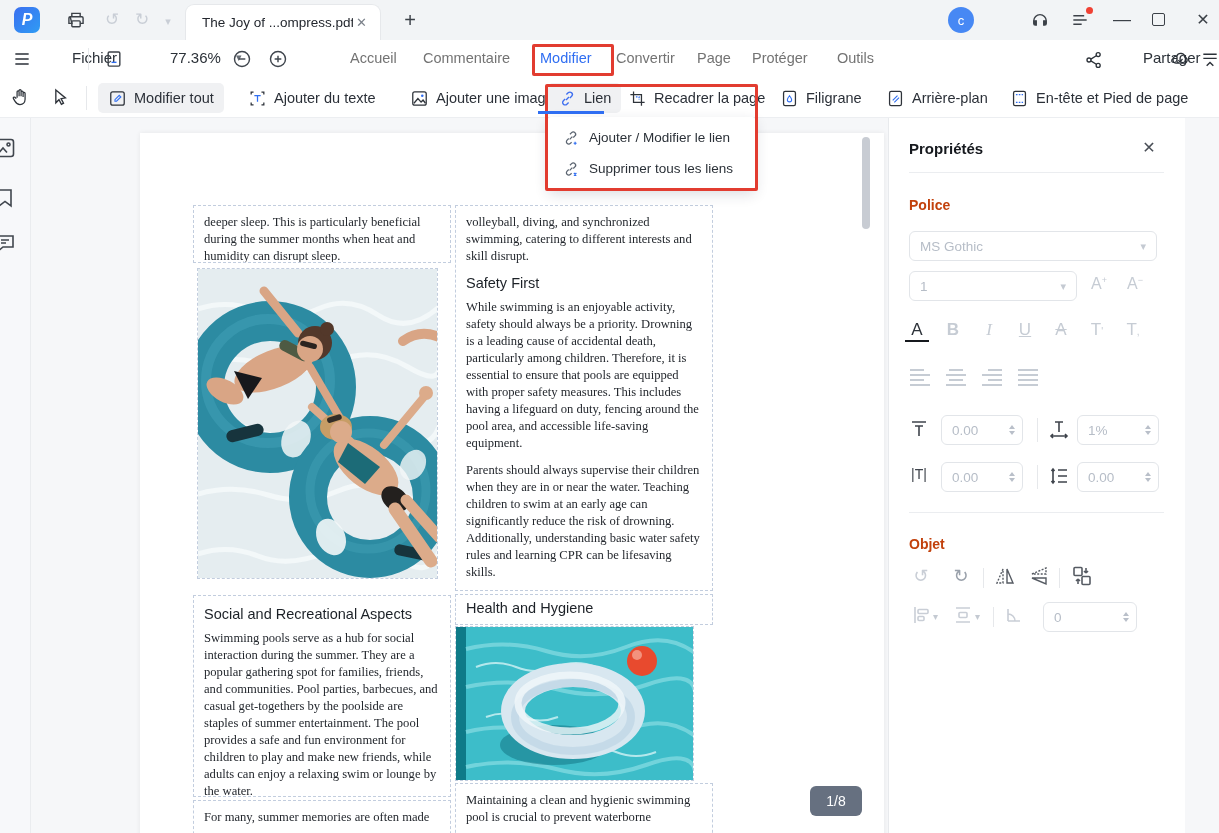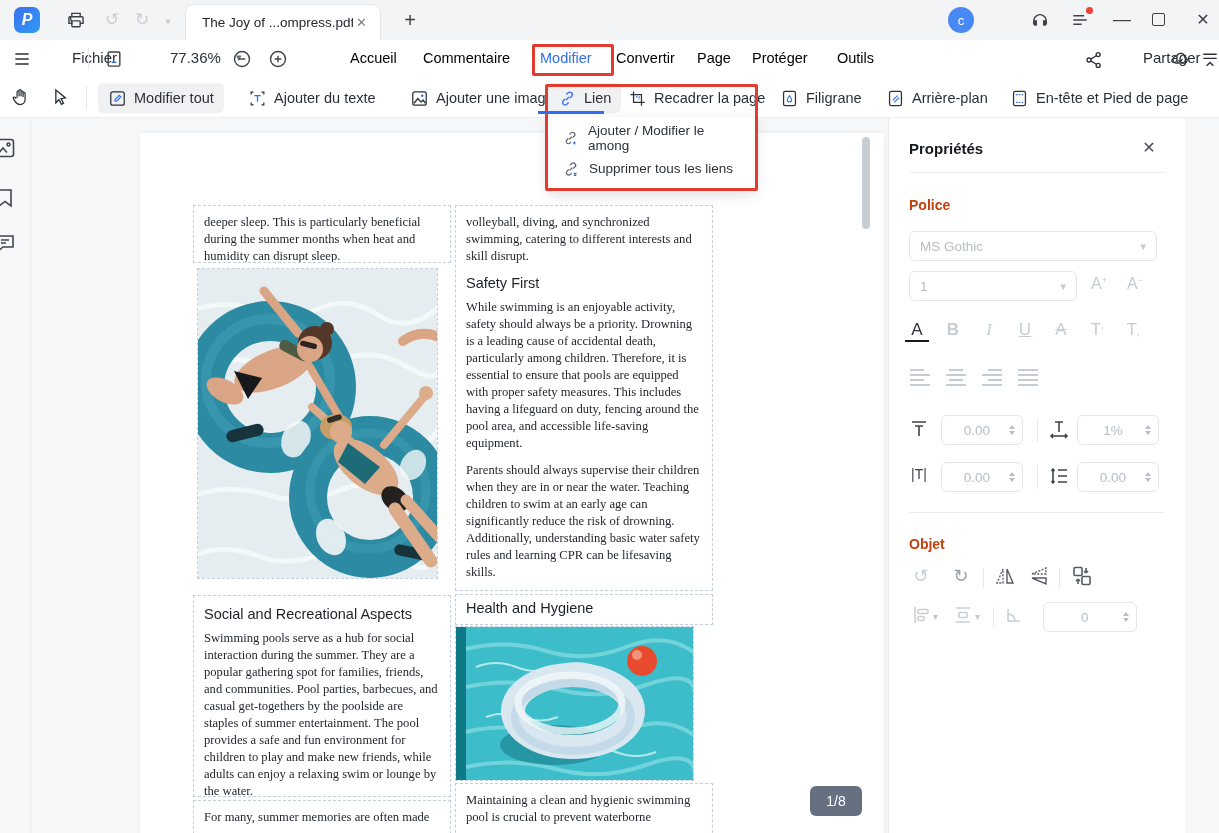--- a/index.html
+++ b/index.html
@@ -24,21 +24,21 @@
   .avatar { position:absolute; left:948px; top:7px; width:26px; height:26px; border-radius:50%;
             background:#4788f4; color:#fff; font-size:13px; display:flex; align-items:center; justify-content:center; }
   .win-min { position:absolute; left:1110px; top:8px; width:24px; height:24px; color:#3c4148; font-size:18px; text-align:center; line-height:22px;}
   .win-max { position:absolute; left:1152px; top:13px; width:13px; height:13px; border:1.6px solid #3c4148; border-radius:2px; }
   .win-close { position:absolute; left:1191px; top:8px; width:24px; height:24px; color:#3c4148; font-size:16px; text-align:center; line-height:24px;}
   .notif-dot { position:absolute; right:-3px; top:-3px; width:7px; height:7px; border-radius:50%; background:#f04134; }
 
   
   .menubar { position:absolute; left:0; top:40px; width:1219px; height:38px; background:#fff; }
   .mb-txt { position:absolute; top:9px; font-size:15px; color:#2b3138;margin-left:36px; }
-  .mb-tab { position:absolute; top:10px; font-size:14.5px; color:#000000; cursor:pointer; }
+  .mb-tab { position:absolute; top:10px; font-size:14.5px; color:#737373; cursor:pointer; }
   .mb-tab.active { color:#2f6ef2; }
   .vsep { position:absolute; width:1px; background:#e6e8eb; }
   .redbox { position:absolute; border:3px solid #e23c30; border-radius:2px; pointer-events:none; z-index:60; }
   .blue-underline { position:absolute; left:538px; top:71px; width:66px; height:3px; background:#2f6ef2; z-index:61;}
 
   
   .toolbar { position:absolute; left:0; top:78px; width:1219px; height:40px; background:#fff; border-bottom:1px solid #eceef1; }
   .tool { position:absolute; top:5px; height:30px; display:flex; align-items:center; gap:7px;
           padding:0 10px; border-radius:5px; font-size:14.5px; color:#2b3038; cursor:pointer; }
   .tool.gray { background:#f0f1f3; }
@@ -67,21 +67,21 @@
   
   .props { position:absolute; left:888px; top:0; width:297px; height:715px; background:#fff; border-left:1px solid #e8eaed; }
   .p-title { position:absolute; left:20px; top:22px; font-size:15px; font-weight:bold; color:#16191e; }
   .p-close { position:absolute; left:250px; top:20px; font-size:16px; color:#4a4f57; width:20px; text-align:center;}
   .hr { position:absolute; left:20px; width:255px; height:1px; background:#ebedf0; }
   .sec-label { position:absolute; left:20px; font-size:14px; font-weight:bold; color:#c2410c; }
   .sel { position:absolute; height:30px; border:1px solid #e2e5e9; border-radius:6px; background:#fff;
          display:flex; align-items:center; padding:0 10px; font-size:13.5px; color:#b6bdc7; }
   .sel .caret { margin-left:auto; color:#c4cad2; font-size:11px; }
   .spin { position:absolute; height:30px; border:1px solid #e2e5e9; border-radius:6px; background:#fff; display:flex; align-items:center; }
-  .spin input { border:none; outline:none; width:100%; font-size:13.5px; color:#b6bdc7; padding:0 4px 0 10px; background:transparent; font-family:"Liberation Sans",sans-serif;text-align:center;}
+  .spin input { border:none; outline:none; width:100%; font-size:13.5px; color:#b6bdc7; padding:0 4px 0 10px; background:transparent; font-family:"Liberation Sans",sans-serif;}
   .spin input::placeholder { color:#b6bdc7; opacity:1; }
   .stepper { width:16px; display:flex; flex-direction:column; align-items:center; gap:2px; margin-right:4px;}
   .stp { width:0; height:0; border-left:3.5px solid transparent; border-right:3.5px solid transparent; }
   .stp.up { border-bottom:4.5px solid #b9bfc9; }
   .stp.dn { border-top:4.5px solid #b9bfc9; }
   .fmt { position:absolute; top:202px; width:24px; text-align:center; font-size:17px; color:#c6ccd4; }
   .fmt i { font-style:normal; font-size:10px; }
   .fmt.active { color:#2e333a; border-bottom:2px solid #16191e; }
   .ali { position:absolute; top:250px; width:22px; height:18px; color:#c6ccd4; }
   .gico { position:absolute; width:20px; height:20px; }
@@ -282,21 +282,21 @@
       <span>En-tête et Pied de page</span>
     </div>
   </div>
 
   <div class="dropdown">
     <div class="dd-item">
       <svg width="18" height="18" viewBox="0 0 24 24" fill="none" stroke="#5b6470" stroke-width="1.7">
           <path d="M10.2 13.8l3.6-3.6M9 12.6l-2.2 2.2a3.1 3.1 0 0 0 4.4 4.4l1.6-1.6M15 11.4l2.2-2.2a3.1 3.1 0 0 0-4.4-4.4l-2.2 2.2"></path>
           <path d="M17.5 17v4M15.5 19h4" stroke="#2f6ef2" stroke-width="1.6"></path>
         </svg>
-      <span>Ajouter / Modifier le among</span>
+      <span>Ajouter / Modifier le lien</span>
     </div>
     <div class="dd-item">
       <svg width="18" height="18" viewBox="0 0 24 24" fill="none" stroke="#5b6470" stroke-width="1.7">
           <path d="M10.2 13.8l3.6-3.6M9 12.6l-2.2 2.2a3.1 3.1 0 0 0 4.4 4.4l1.6-1.6M15 11.4l2.2-2.2a3.1 3.1 0 0 0-4.4-4.4l-2.2 2.2"></path>
           <path d="M15.8 17.3l3.4 3.4M19.2 17.3l-3.4 3.4" stroke="#2f6ef2" stroke-width="1.6"></path>
         </svg>
       <span>Supprimer tous les liens</span>
     </div>
   </div>
 

